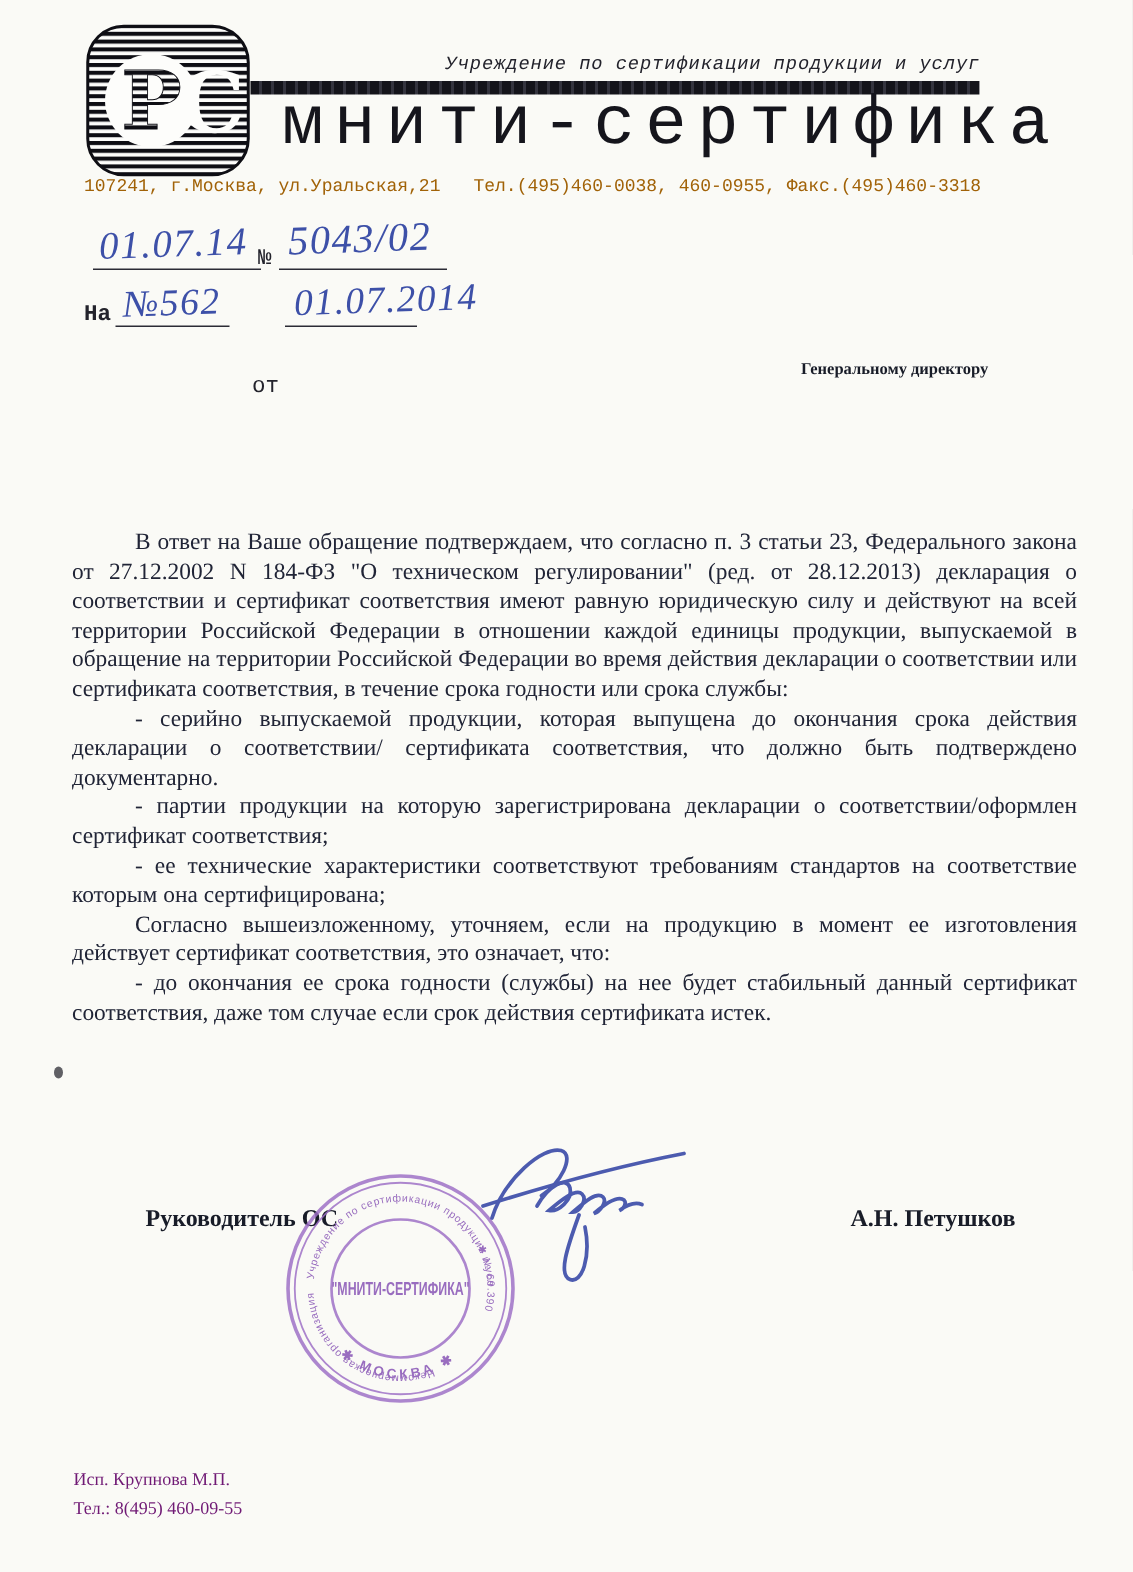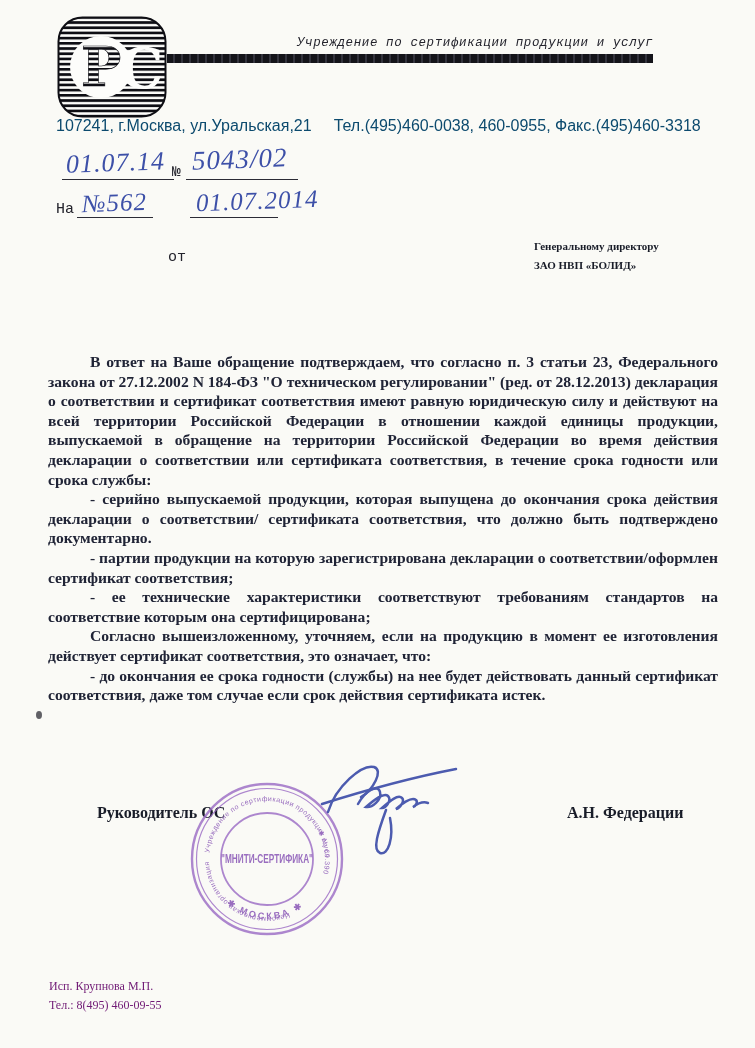--- a/index.html
+++ b/index.html
@@ -19,21 +19,21 @@
     position:absolute;left:167px;top:54px;width:486px;height:9px;
     background:repeating-linear-gradient(90deg,#14141a 0 6px,#34343e 6px 8px);
   }
   .org-name{
     position:absolute;left:188px;top:60px;white-space:nowrap;
     font-family:"Liberation Mono",monospace;font-size:46px;line-height:1;
     letter-spacing:7px;color:#15151c;
   }
   .address-line{
     position:absolute;left:56px;top:117px;white-space:nowrap;
-    font-family:Liberation Sans, sans-serif;font-size:16px;color:#0c4a6e;
+    font-family:Liberation Mono, monospace;font-size:12px;color:#a16207;
   }
   .address-line .gap{display:inline-block;width:22px;}
   
   .ref-label{
     position:absolute;font-family:"Liberation Mono",monospace;
     font-size:15px;color:#23232c;
   }
   .underline{position:absolute;height:0;border-bottom:1.6px solid #2b2b35;}
   .hw{
     position:absolute;white-space:nowrap;color:#3d50a8;
@@ -43,21 +43,21 @@
   
   .recipient{
     position:absolute;left:534px;top:237px;
     font-weight:bold;font-size:11px;line-height:18.7px;color:#181c28;
   }
   
   .body-text{
     position:absolute;left:48px;top:352px;width:670px;
     font-size:15.6px;line-height:19.6px;text-align:justify;color:#202436;
   }
-  .body-text p{margin:0;text-indent:42px;font-weight:bold;}
+  .body-text p{margin:0;text-indent:42px;}
   
   .sig-title{position:absolute;left:66px;top:804px;font-weight:bold;font-size:16px;color:#181c28;margin-left:31px;}
   .sig-name{position:absolute;left:567px;top:804px;font-weight:bold;font-size:16px;color:#181c28;}
   .stamp{position:absolute;left:188px;top:780px;width:158px;height:158px;opacity:.95;}
   .signature{position:absolute;left:320px;top:754px;width:152px;height:110px;}
   
   .footer{position:absolute;left:49px;top:977px;font-size:12px;line-height:19px;color:#701a75;}
   .speck{
     position:absolute;left:36px;top:711px;width:6px;height:8px;
     background:#3a3a42;border-radius:50%;opacity:.8;filter:blur(.5px);
@@ -78,54 +78,54 @@
       </defs>
       <rect x="1.5" y="1.5" width="107" height="99" rx="24" fill="url(#stripes)" stroke="#0e0e14" stroke-width="2"></rect>
       <circle cx="44" cy="51" r="31" fill="#fdfdfb"></circle>
       <text x="44" y="70" text-anchor="middle" font-family="DejaVu Serif, serif" font-size="54" font-weight="bold" fill="url(#stripes)" stroke="#0e0e14" stroke-width="0.6">Р</text>
       <text x="84" y="72" text-anchor="middle" font-family="DejaVu Serif, serif" font-size="56" font-weight="bold" fill="#fdfdfb">С</text>
     </svg>
   </div>
 
   <div class="org-type">Учреждение по сертификации продукции и услуг</div>
   <div class="header-bar"></div>
+  <div class="org-name">мнити-сертифика</div>
 
   <div class="address-line">
     <span>107241, г.Москва, ул.Уральская,21</span><span class="gap"></span><span>Тел.(495)460-0038, 460-0955, Факс.(495)460-3318</span>
   </div>
 
   <div class="underline" style="left:62px;top:179px;width:112px;"></div>
   <span class="hw" style="left:66px;top:148px;font-size:26px;">01.07.14</span>
   <span class="ref-label" style="left:172px;top:164px;">№</span>
   <div class="underline" style="left:186px;top:179px;width:112px;"></div>
   <span class="hw" style="left:192px;top:144px;font-size:27px;">5043/02</span>
 
-  <span class="ref-label" style="left:56px;top:201px;">На</span>
+  <span class="ref-label" style="left:56px;top:201px;font-weight:bold;">На</span>
   <div class="underline" style="left:77px;top:217px;width:76px;"></div>
   <span class="hw" style="left:82px;top:189px;font-size:25px;">№562</span>
   <span class="ref-label" style="left:168px;top:201px;margin-top:48px;">от</span>
   <div class="underline" style="left:190px;top:217px;width:88px;"></div>
   <span class="hw" style="left:196px;top:187px;font-size:25px;">01.07.2014</span>
 
   <div class="recipient">
     <div>Генеральному директору</div>
-    <div>ЗАО НВП «БОЛИД»</div>
   </div>
 
   <div class="body-text">
     <p>В ответ на Ваше обращение подтверждаем, что согласно п. 3 статьи 23, Федерального закона от 27.12.2002 N 184-ФЗ "О техническом регулировании" (ред. от 28.12.2013) декларация о соответствии и сертификат соответствия имеют равную юридическую силу и действуют на всей территории Российской Федерации в отношении каждой единицы продукции, выпускаемой в обращение на территории Российской Федерации во время действия декларации о соответствии или сертификата соответствия, в течение срока годности или срока службы:</p>
     <p>- серийно выпускаемой продукции, которая выпущена до окончания срока действия декларации о соответствии/ сертификата соответствия, что должно быть подтверждено документарно.</p>
     <p>- партии продукции на которую зарегистрирована декларации о соответствии/оформлен сертификат соответствия;</p>
     <p>- ее технические характеристики соответствуют требованиям стандартов на соответствие которым она сертифицирована;</p>
     <p>Согласно вышеизложенному, уточняем, если на продукцию в момент ее изготовления действует сертификат соответствия, это означает, что:</p>
-    <p>- до окончания ее срока годности (службы) на нее будет действовать данный сертификат соответствия, даже  том случае если срок действия сертификата истек.</p>
+    <p>- до окончания ее срока годности (службы) на нее будет стабильный данный сертификат соответствия, даже  том случае если срок действия сертификата истек.</p>
   </div>
 
   <div class="sig-title">Руководитель ОС</div>
-  <div class="sig-name">А.Н. Федерации</div>
+  <div class="sig-name">А.Н. Петушков</div>
 
   <svg class="stamp" viewBox="0 0 158 158">
     <defs>
       <path id="arcTop" d="M 21,79 A 58,58 0 0 1 137,79"></path>
       <path id="arcBottom" d="M 19,79 A 60,60 0 0 0 139,79"></path>
     </defs>
     <g stroke="#9e6fc6" fill="none" opacity="0.88">
       <circle cx="79" cy="79" r="75" stroke-width="2.4"></circle>
       <circle cx="79" cy="79" r="70.5" stroke-width="1.2"></circle>
       <circle cx="79" cy="79" r="46" stroke-width="1.8"></circle>

